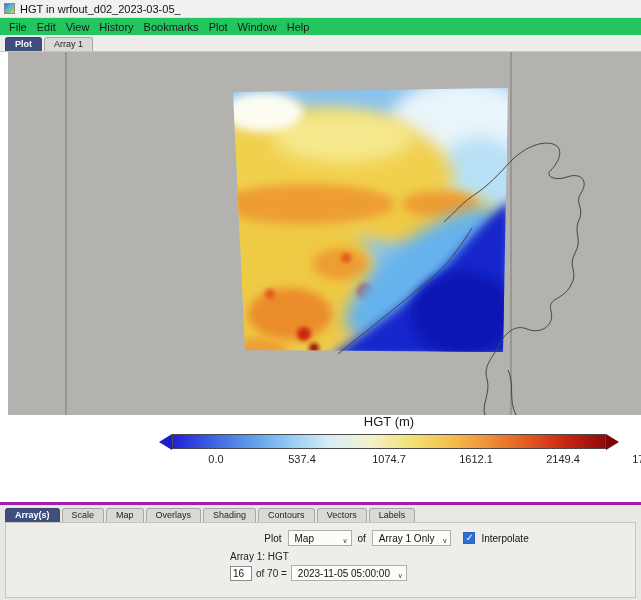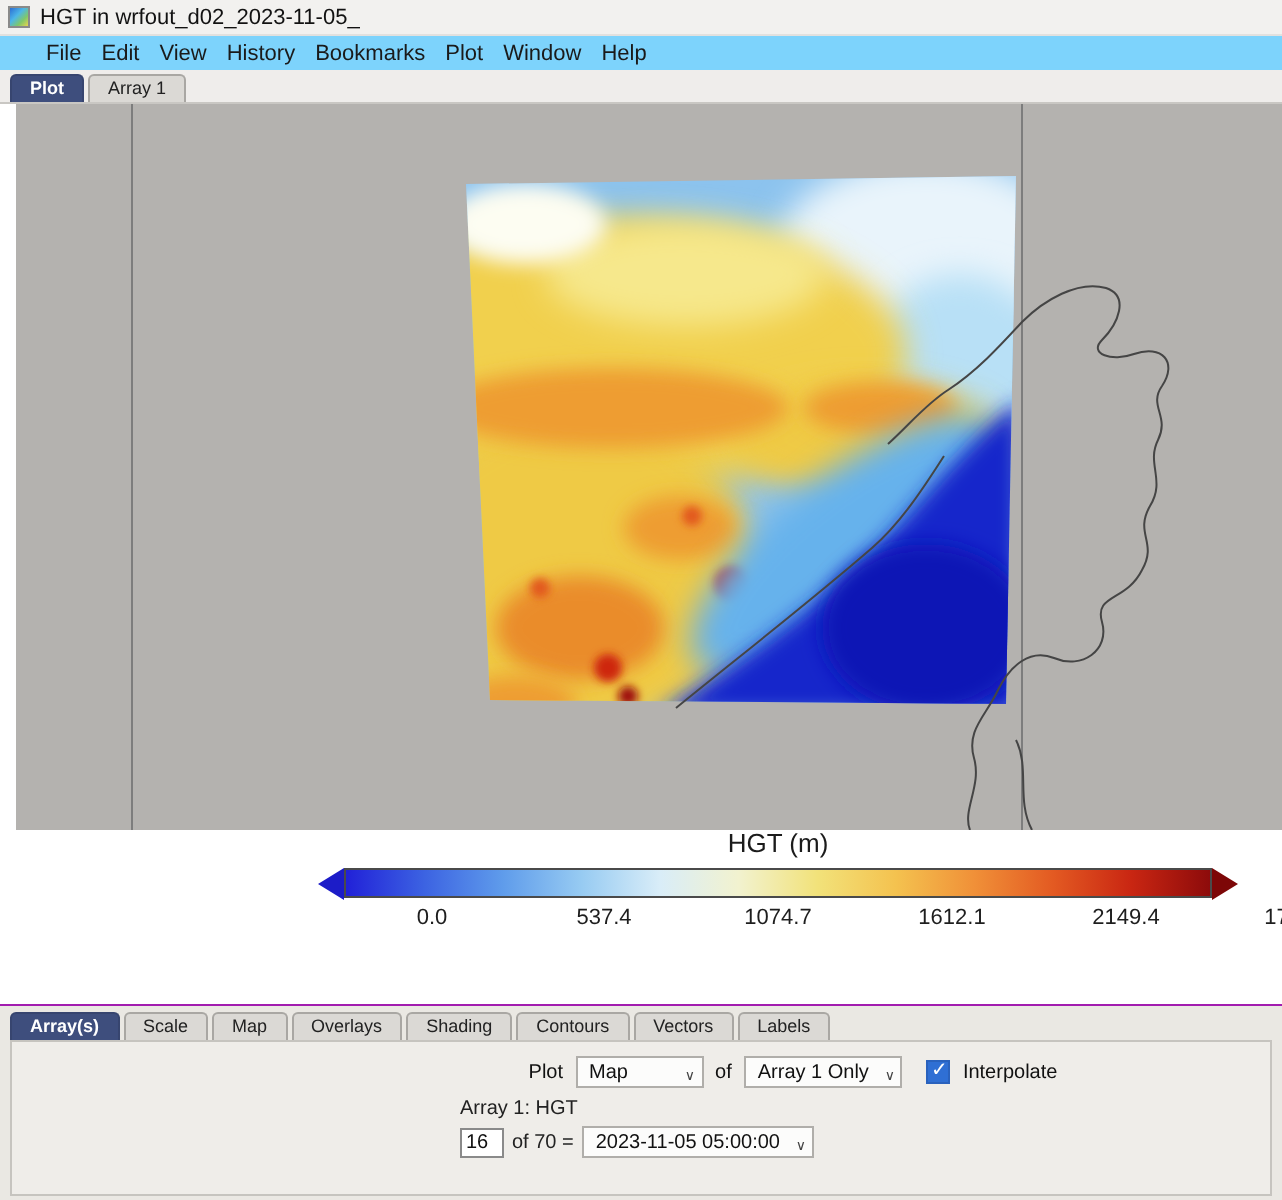--- a/index.html
+++ b/index.html
@@ -11,21 +11,21 @@
   
   .titlebar { position:absolute; top:0; left:0; right:0; height:18px;
     background:#f2f1ef; border-bottom:1px solid #e2e1df;
     display:flex; align-items:center; padding:0 4px; }
   .app-icon { width:11px; height:11px; margin-right:5px; flex:0 0 auto;
     background:linear-gradient(135deg,#2b6fd4 0%,#4db6e8 40%,#7fc86a 70%,#e8d44f 100%);
     border:1px solid #8a8a8a; }
   .title-text { font-size:11px; color:#121212; white-space:nowrap; }
   
   .menubar { position:absolute; top:18px; left:0; right:0; height:17px;
-    background:#7dd3fc; display:flex; align-items:center; padding-left:18px; }
+    background:#22c55e; display:flex; align-items:center; padding-left:4px; }
   .menu-item { font-size:11px; color:#1a1a1a; padding:0 5px; cursor:default; }
   
   .tab { font-size:9px; height:14px; line-height:13px; padding:0 9px;
     border:1px solid #a9a7a3; border-bottom:none; border-radius:3px 3px 0 0;
     background:#dbd9d5; color:#222; white-space:nowrap; cursor:default; }
   .tab.active { background:#3e4e7d; color:#fff; border-color:#37456f; font-weight:bold; }
   .toptabs { position:absolute; top:35px; left:0; right:0; height:17px;
     background:#efedeb; border-bottom:1px solid #c9c7c3;
     display:flex; align-items:flex-end; padding-left:5px; gap:2px; }
   
@@ -42,21 +42,21 @@
   .cb-arrow.right { border-left:13px solid #8d0b0b; }
   .cb-gradient { flex:1; height:15px; border:1px solid #4a4a4a; }
   .cb-ticks { position:relative; height:13px; margin-top:3px; font-size:11px; color:#1e1e1e; }
   .cb-ticks span { position:absolute; transform:translateX(-50%); white-space:nowrap;margin-left:44px; }
   .cb-ticks .t0 { left:13px; }  .cb-ticks .t1 { left:99px; }
   .cb-ticks .t2 { left:186px; } .cb-ticks .t3 { left:273px; }
   .cb-ticks .t4 { left:360px; } .cb-ticks .t5 { left:446px; }
   .cb-caption { text-align:center; font-size:10px; color:#3a3a3a; margin-top:9px; }
   
   .bottom-panel { position:absolute; left:0; right:0; top:502px; bottom:0;
-    background:#eae8e3; border-top:1px solid #a21caf; }
+    background:#eae8e3; border-top:3px solid #a21caf; }
   .bottomtabs { position:absolute; top:1px; left:5px; right:0; height:16px;
     display:flex; align-items:flex-end; gap:2px; }
   .panel-content { position:absolute; left:5px; right:5px; top:17px; bottom:2px;
     border:1px solid #c6c4bf; background:#efede9; }
   .plot-row { position:absolute; top:7px; left:0; right:0;
     display:flex; justify-content:center; align-items:center; gap:6px;
     transform:translateX(76px); font-size:10px; color:#111; }
   .combo { position:relative; height:16px; line-height:14px; background:#fcfcfb;
     border:1px solid #b0aeaa; padding:1px 16px 0 6px; font-size:10px; color:#111;
     white-space:nowrap; cursor:default; }
@@ -75,21 +75,21 @@
   .spin-input { width:22px; height:15px; font-size:10px; border:1px solid #8a8a8a;
     background:#fff; padding:0 2px; font-family:inherit; color:#111; }
 </style>
 </head>
 <body>
 
 <div>
 
   <div class="titlebar">
     <span class="app-icon"></span>
-    <span class="title-text">HGT in wrfout_d02_2023-11-05_</span>
+    <span class="title-text">HGT in wrfout_d02_2023-03-05_</span>
   </div>
 
   <div class="menubar">
     <span class="menu-item">File</span>
     <span class="menu-item">Edit</span>
     <span class="menu-item">View</span>
     <span class="menu-item">History</span>
     <span class="menu-item">Bookmarks</span>
     <span class="menu-item">Plot</span>
     <span class="menu-item">Window</span>

